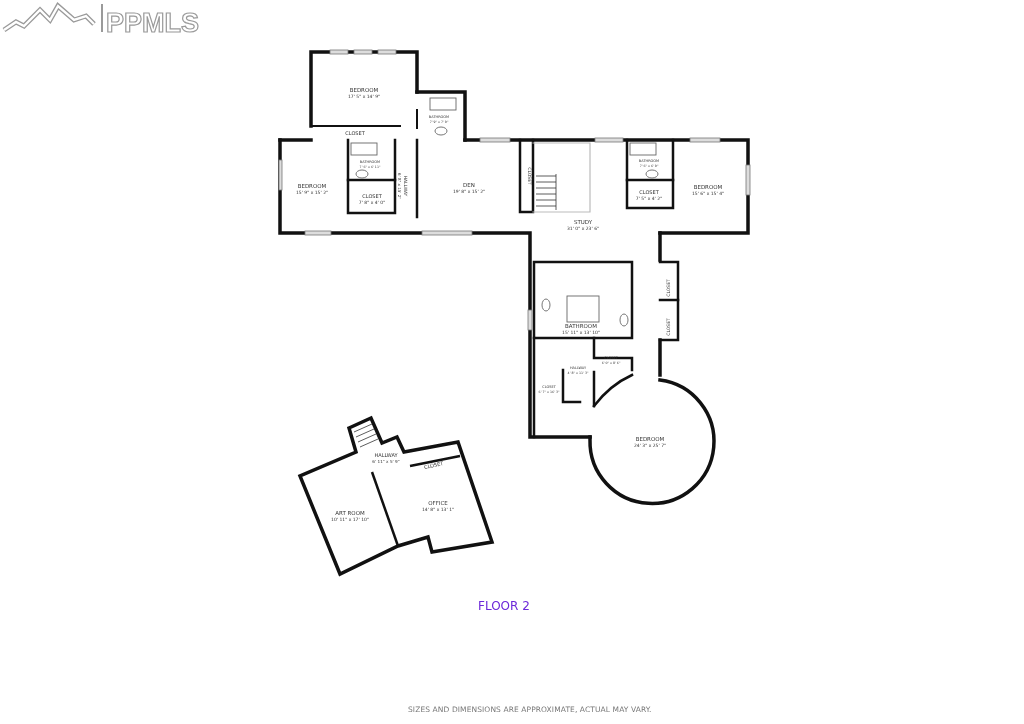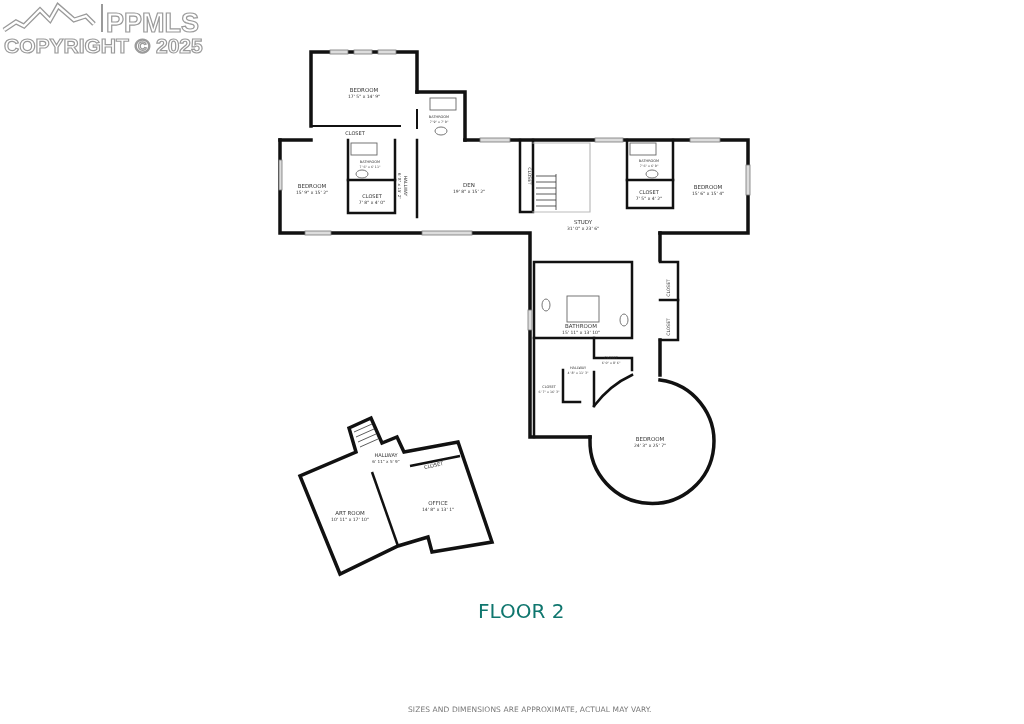--- a/index.html
+++ b/index.html
@@ -3,35 +3,34 @@
 <meta charset="utf-8">
 <style>
   html, body { margin:0; padding:0; background:#ffffff; }
   body { width:1024px; height:724px; position:relative; overflow:hidden; font-family:"DejaVu Sans", sans-serif; }
   .logo { position:absolute; left:2px; top:2px; width:205px; height:56px; }
   .logo-text { position:absolute; font-family:"Liberation Sans", sans-serif; font-weight:bold; color:#ffffff;
     -webkit-text-stroke:1.2px #9a9a9a; letter-spacing:0px; }
   .logo-brand { left:104px; top:6px; font-size:27px; }
   .logo-copy { left:2px; top:32px; font-size:21px; }
   svg.plan { position:absolute; left:0; top:0; }
-  .floor-title { position:absolute; left:478px; top:599px; font-size:20px; color:#0f766e; font-family:"DejaVu Sans", sans-serif; }
+  .floor-title { position:absolute; left:478px; top:599px; font-size:12px; color:#6d28d9; font-family:"DejaVu Sans", sans-serif; }
   .footer-note { position:absolute; left:388px; top:705px; font-size:7.5px; color:#777; font-family:"DejaVu Sans", sans-serif; letter-spacing:0.1px;margin-left:20px;}
   .rl { font-family:"DejaVu Sans", sans-serif; fill:#333; }
 </style>
 </head>
 <body>
 
 <div class="logo">
   <svg width="110" height="34" viewBox="0 0 110 34" style="position:absolute;left:0;top:0;">
     <polyline points="2,28 14,20 22,24 38,8 48,18 56,4 72,18 84,14 92,22" fill="none" stroke="#9a9a9a" stroke-width="5" stroke-linejoin="miter"></polyline>
     <polyline points="2,28 14,20 22,24 38,8 48,18 56,4 72,18 84,14 92,22" fill="none" stroke="#ffffff" stroke-width="2.4" stroke-linejoin="miter"></polyline>
     <line x1="100" y1="2" x2="100" y2="30" stroke="#9a9a9a" stroke-width="2"></line>
   </svg>
   <span class="logo-text logo-brand">PPMLS</span>
-  <span class="logo-text logo-copy">COPYRIGHT © 2025</span>
 </div>
 
 <svg class="plan" width="1024" height="724" viewBox="0 0 1024 724">
   <g fill="none" stroke="#111" stroke-width="3.5" stroke-linecap="square">
 
     <path d="M311,126 L311,52 L417,52 L417,92"></path>
     <path d="M417,92 L465,92 L465,140"></path>
     <path d="M417,110 L417,128" stroke-width="2"></path>
     <path d="M311,126 L400,126" stroke-width="2"></path>
 

